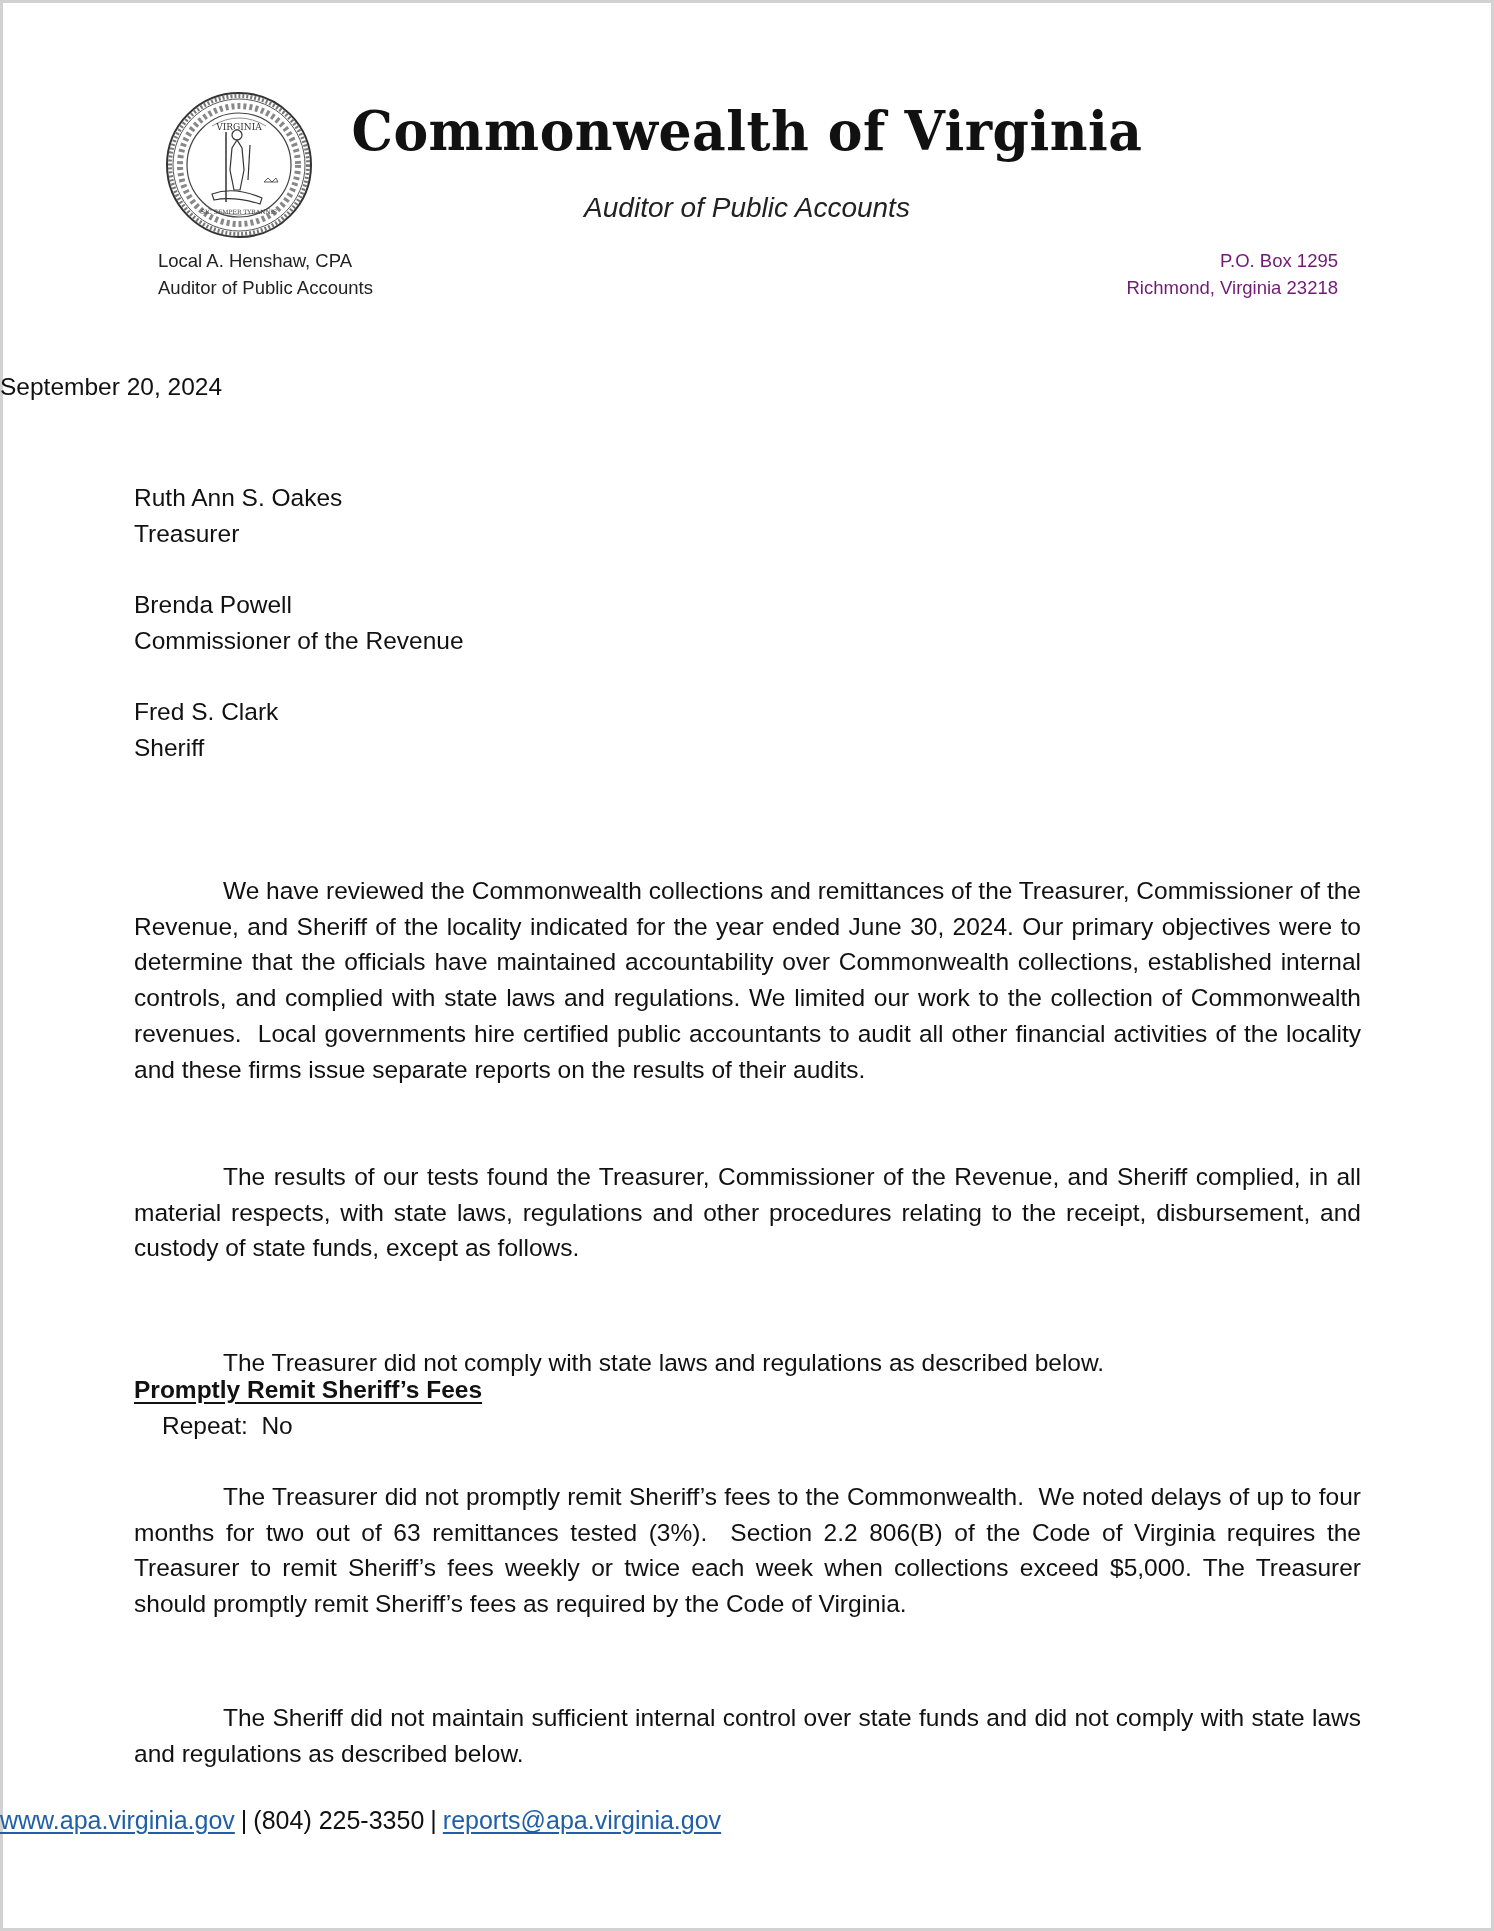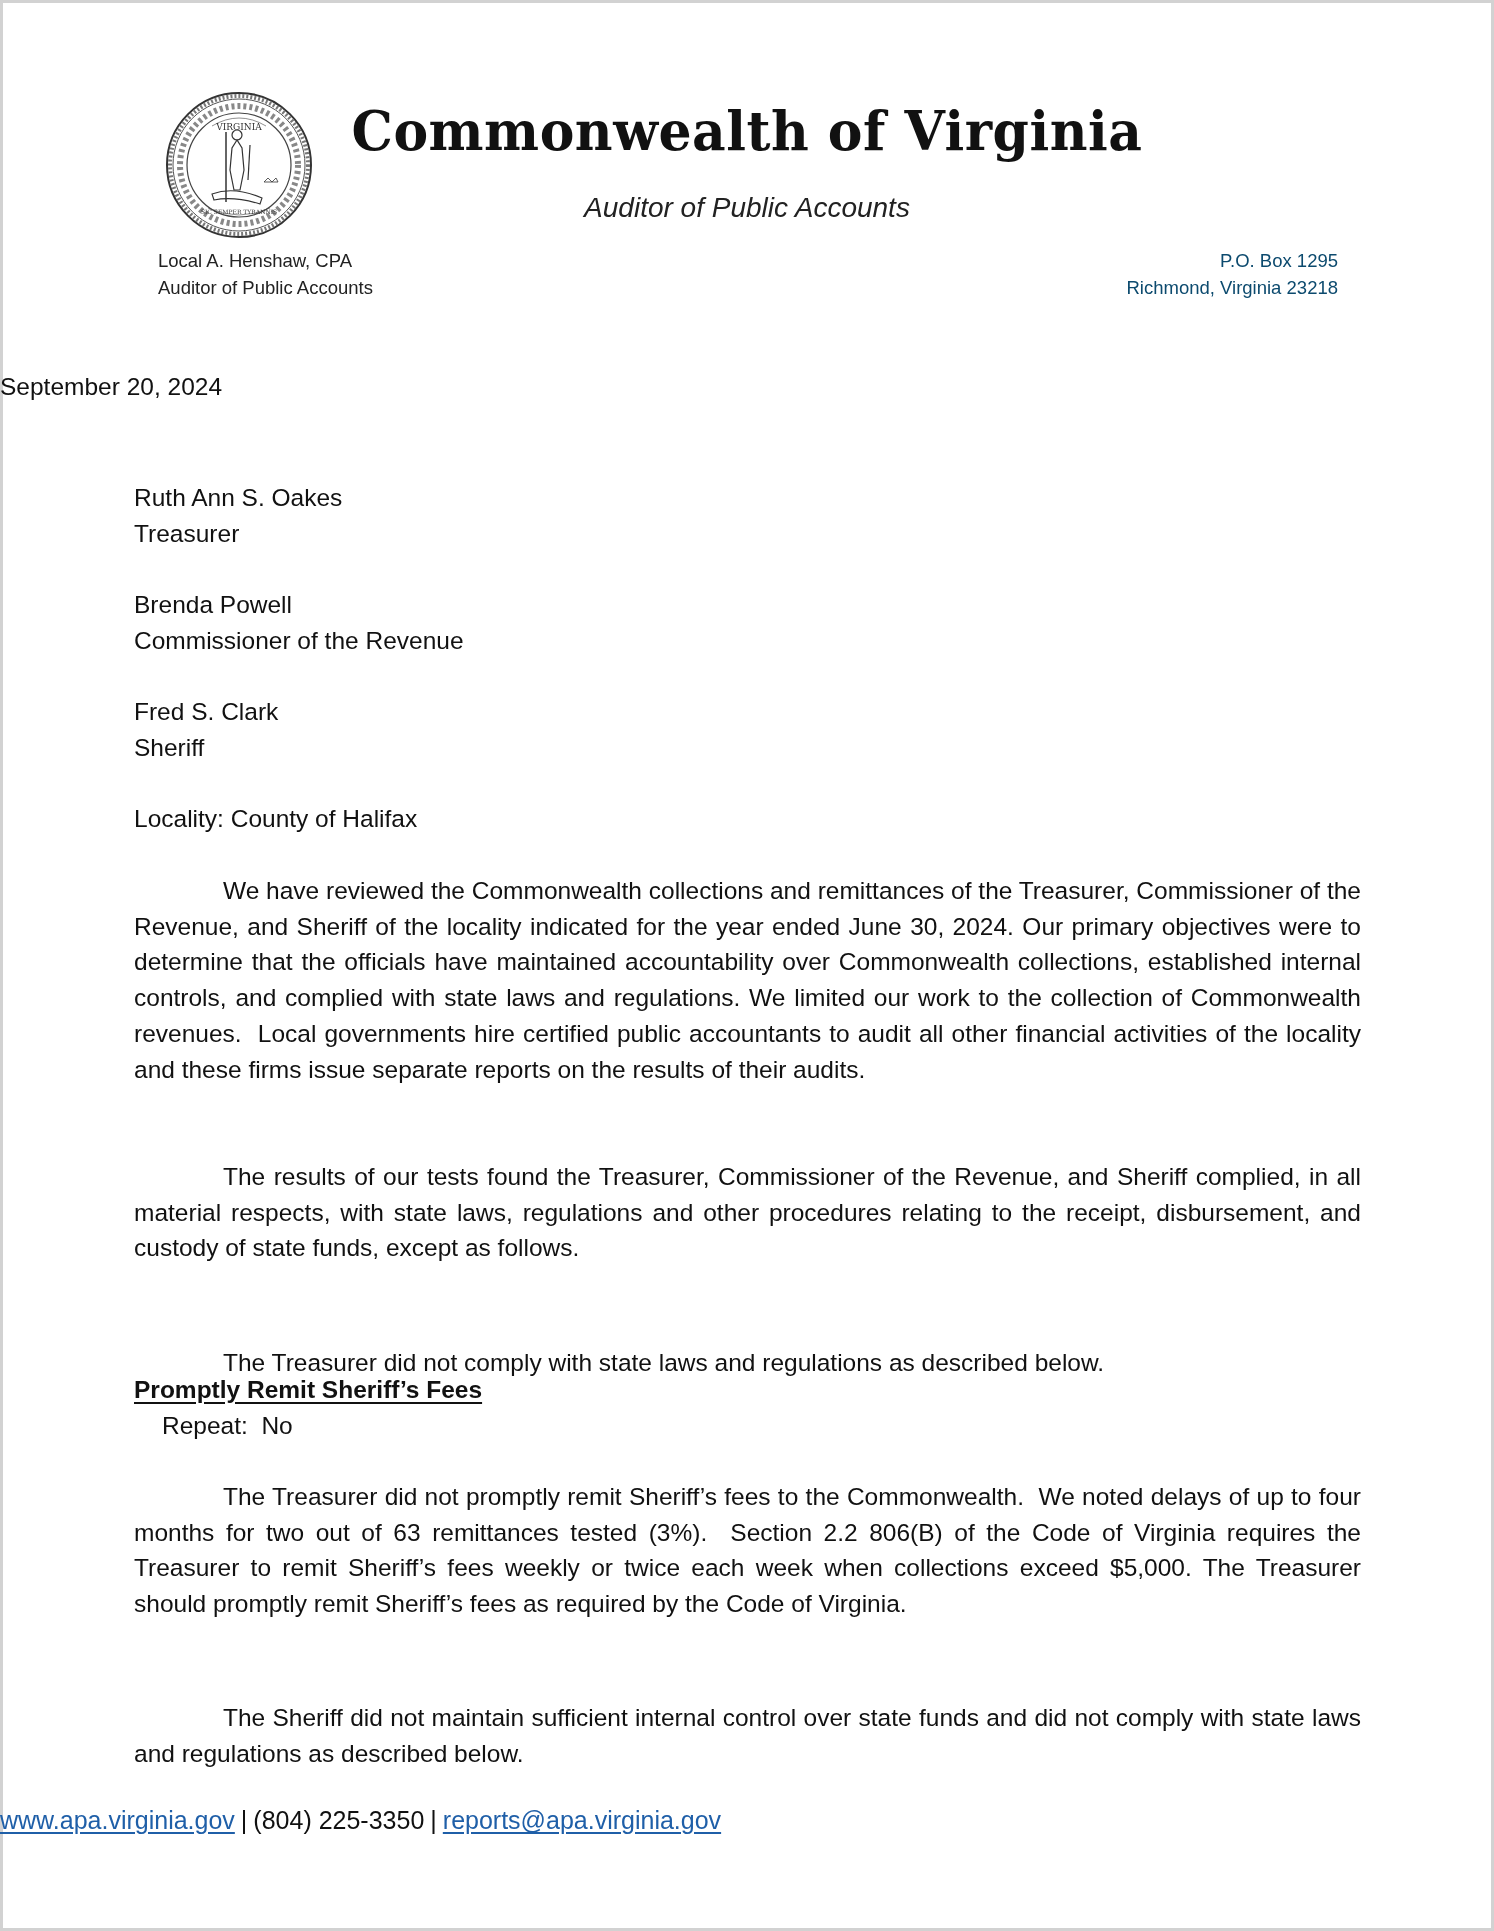--- a/index.html
+++ b/index.html
@@ -18,21 +18,21 @@
     position: absolute; left: 0; width: 1494px; top: 100px; text-align: center;
     font-family: "DejaVu Serif", "Liberation Serif", serif; font-weight: bold;
     font-size: 52px; letter-spacing: 0.5px; color: #111;
     transform: scaleY(1.05);
   }
   .subtitle {
     position: absolute; left: 0; width: 1494px; top: 192px; text-align: center;
     font-style: italic; font-size: 28px; color: #222;
   }
   .hdr-left { position: absolute; left: 158px; top: 247px; font-size: 18.5px; line-height: 27px; color: #222; }
-  .hdr-right { position: absolute; right: 156px; top: 247px; font-size: 18.5px; line-height: 27px; text-align: right; color: #0c4a6e; }
+  .hdr-right { position: absolute; right: 156px; top: 247px; font-size: 18.5px; line-height: 27px; text-align: right; color: #701a75; }
   .date { position: absolute; left: 0; width: 1494px; top: 373px; font-size: 24.5px; }
   .body-text {
     position: absolute; left: 134px; width: 1227px; font-size: 24.5px; line-height: 35.7px;
   }
   .line { display: block; white-space: nowrap; }
   .para { text-align: justify; text-align-last: left; }
   .indent { text-indent: 89px; }
   .heading { font-weight: bold; text-decoration: underline; text-underline-offset: 4px; }
   .footer {
     position: absolute; left: 0; width: 1494px; top: 1806px; 
@@ -83,21 +83,20 @@
 <div class="body-text" style="top:480px;">
   <span class="line">Ruth Ann S. Oakes</span>
   <span class="line">Treasurer</span>
   <span class="line">&nbsp;</span>
   <span class="line">Brenda Powell</span>
   <span class="line">Commissioner of the Revenue</span>
   <span class="line">&nbsp;</span>
   <span class="line">Fred S. Clark</span>
   <span class="line">Sheriff</span>
   <span class="line">&nbsp;</span>
-  <span class="line">Locality: County of Halifax</span>
 </div>
 
 <div class="body-text para indent" style="top: 873px; white-space: pre-wrap;">We have reviewed the Commonwealth collections and remittances of the Treasurer, Commissioner of the Revenue, and Sheriff of the locality indicated for the year ended June 30, 2024. Our primary objectives were to determine that the officials have maintained accountability over Commonwealth collections, established internal controls, and complied with state laws and regulations. We limited our work to the collection of Commonwealth revenues.  Local governments hire certified public accountants to audit all other financial activities of the locality and these firms issue separate reports on the results of their audits.</div>
 
 <div class="body-text para indent" style="top: 1159px; white-space: pre-wrap;">The results of our tests found the Treasurer, Commissioner of the Revenue, and Sheriff complied, in all material respects, with state laws, regulations and other procedures relating to the receipt, disbursement, and custody of state funds, except as follows.</div>
 
 <div class="body-text indent" style="top:1301px;margin-top:44px;">The Treasurer did not comply with state laws and regulations as described below.</div>
 
 <div class="body-text" style="top:1372px;">
   <span class="line heading">Promptly Remit Sheriff’s Fees</span>

